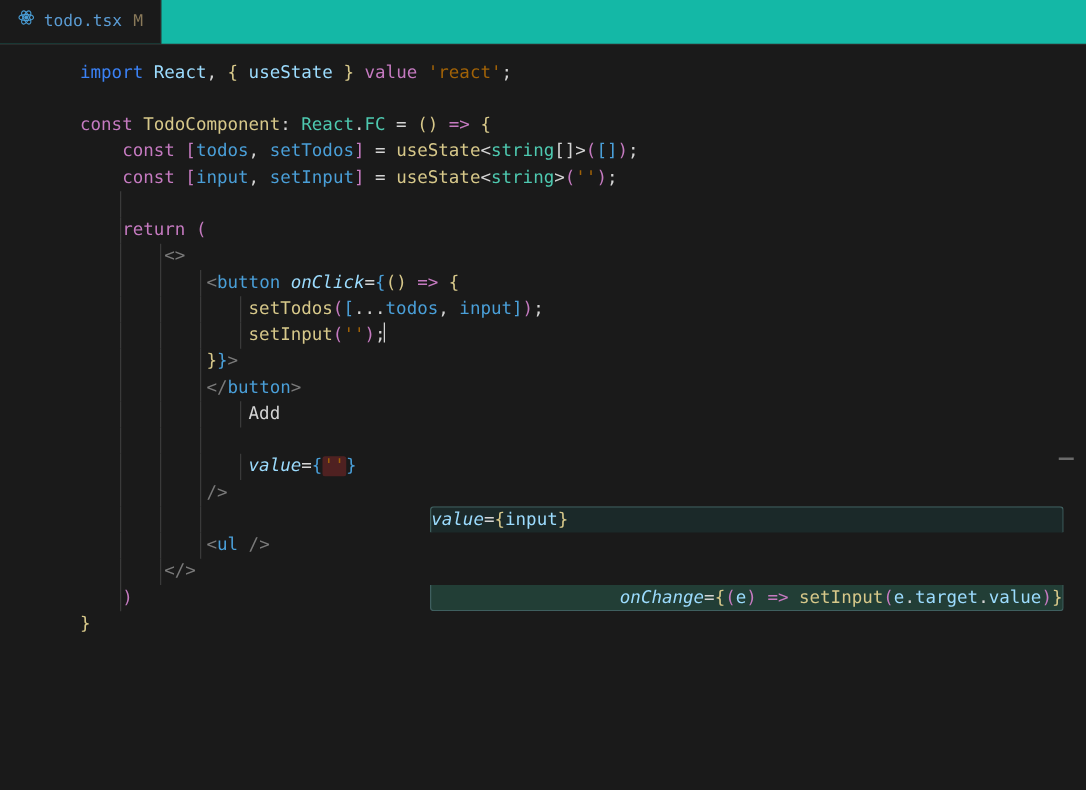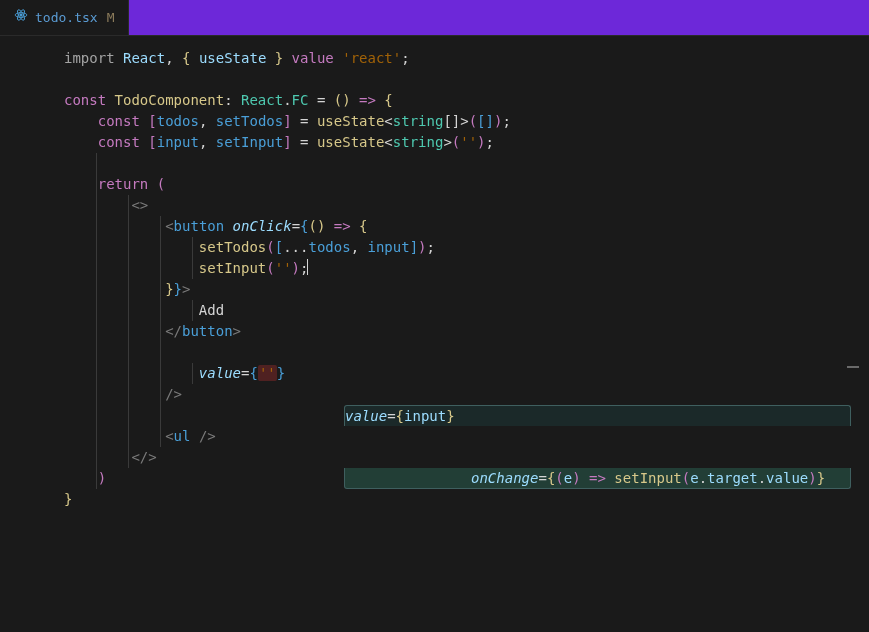--- a/index.html
+++ b/index.html
@@ -7,21 +7,21 @@
     background: #1a1a1a;
     font-family: 'Menlo', 'Monaco', 'Consolas', monospace;
     font-size: 14px;
     line-height: 21px;
     color: #d4d4d4;
     width: 869px;
     height: 632px;
     overflow: hidden;
   }
   .tab-bar {
-    background: #6d28d9;
+    background: #14b8a6;
     border-bottom: 1px solid #2a2a2a;
     display: flex;
     height: 36px;
   }
   .tab {
     display: flex;
     align-items: center;
     padding: 0 14px;
     background: #1a1a1a;
     border-right: 1px solid #2a2a2a;
@@ -48,21 +48,21 @@
     bottom: 0;
     width: 1px;
     background: #3a3a3a;
   }
   .guide.g1 { left: 96px; }
   .guide.g2 { left: 128px; }
   .guide.g3 { left: 160px; }
   .guide.g4 { left: 192px; }
 
   
-  .k-import { color: #a3a3a3; margin-top: 17px; } 
+  .k-import { color: #3b82f6; margin-top: 17px; } 
   .k-const  { color: #c57ac0; }
   .k-return { color: #c57ac0; }
   .k-arrow  { color: #c57ac0; }
   .k-from   { color: #c57ac0; }
   .fn       { color: #d7c88a; } 
   .type     { color: #4ec9b0; } 
   .var      { color: #9cdcfe; } 
   .const-var{ color: #4a9fd8; } 
   .str      { color: #a16207; } 
   .tag      { color: #4a9fd8; } 
@@ -109,20 +109,21 @@
   .ghost-line2 {
     background: rgba(36, 66, 58, 0.9);
     border-left: 1px solid #3f5f5f;
     border-right: 1px solid #3f5f5f;
     border-bottom: 1px solid #3f5f5f;
     border-radius: 0 0 3px 3px;
     padding-left: 126px;
     height: 21px;
     color: #888;
     font-style: italic;
+    text-align: right;
   }
   .ghost-attr { color: #9cdcfe; font-style: italic; }
   .ghost-op   { color: #d4d4d4; font-style: normal;}
   .ghost-br   { color: #d7c88a; font-style: normal;}
   .ghost-var  { color: #9cdcfe; font-style: normal;}
   .ghost-fn   { color: #d7c88a; font-style: normal;}
   .ghost-par  { color: #c57ac0; font-style: normal;}
 
   .minimap-mark {
     position: absolute;
@@ -170,23 +171,23 @@
   <div class="line"><span class="guide g1"></span><span class="guide g2"></span>        <span class="tag-br">&lt;&gt;</span></div>
 
   <div class="line"><span class="guide g1"></span><span class="guide g2"></span><span class="guide g3"></span>            <span class="tag-br">&lt;</span><span class="tag">button</span><span> </span><span class="attr">onClick</span><span class="op">=</span><span class="brace3">{</span><span class="brace1">() </span><span class="k-arrow">=&gt;</span><span class="brace1"> {</span></div>
 
   <div class="line"><span class="guide g1"></span><span class="guide g2"></span><span class="guide g3"></span><span class="guide g4"></span>                <span class="fn">setTodos</span><span class="brace2">(</span><span class="brace3">[</span><span class="op">...</span><span class="const-var">todos</span><span class="text">, </span><span class="const-var">input</span><span class="brace3">]</span><span class="brace2">)</span><span class="punct">;</span></div>
 
   <div class="line"><span class="guide g1"></span><span class="guide g2"></span><span class="guide g3"></span><span class="guide g4"></span>                <span class="fn">setInput</span><span class="brace2">(</span><span class="str">''</span><span class="brace2">)</span><span class="punct">;</span><span class="cursor"></span></div>
 
   <div class="line"><span class="guide g1"></span><span class="guide g2"></span><span class="guide g3"></span>            <span class="brace1">}</span><span class="brace3">}</span><span class="tag-br">&gt;</span></div>
 
+  <div class="line"><span class="guide g1"></span><span class="guide g2"></span><span class="guide g3"></span>            <span class="tag-br">&lt;/</span><span class="tag">button</span><span class="tag-br">&gt;</span></div>
+
   <div class="line"><span class="guide g1"></span><span class="guide g2"></span><span class="guide g3"></span><span class="guide g4"></span>                <span class="text">Add</span></div>
-
-  <div class="line"><span class="guide g1"></span><span class="guide g2"></span><span class="guide g3"></span>            <span class="tag-br">&lt;/</span><span class="tag">button</span><span class="tag-br">&gt;</span></div>
 
   <div class="line"><span class="guide g1"></span><span class="guide g2"></span><span class="guide g3"></span> </div>
 
 
   <div class="line" style="position:relative"><span class="guide g1"></span><span class="guide g2"></span><span class="guide g3"></span><span class="guide g4"></span>                <span class="attr">value</span><span class="op">=</span><span class="brace3">{</span><span class="str hl-red">''</span><span class="brace3">}</span>
     <div class="ghost-wrap">
       <div class="ghost-line1"><span class="ghost-attr">value</span><span class="ghost-op">=</span><span class="ghost-br">{</span><span class="ghost-var">input</span><span class="ghost-br">}</span></div>
       <div class="ghost-line2"><span class="ghost-attr">onChange</span><span class="ghost-op">=</span><span class="ghost-br">{</span><span class="ghost-par">(</span><span class="ghost-var">e</span><span class="ghost-par">) </span><span class="k-arrow" style="font-style:normal">=&gt;</span><span> </span><span class="ghost-fn">setInput</span><span class="ghost-par">(</span><span class="ghost-var">e</span><span class="ghost-op">.</span><span class="ghost-var">target</span><span class="ghost-op">.</span><span class="ghost-var">value</span><span class="ghost-par">)</span><span class="ghost-br">}</span></div>
     </div>
   </div>

